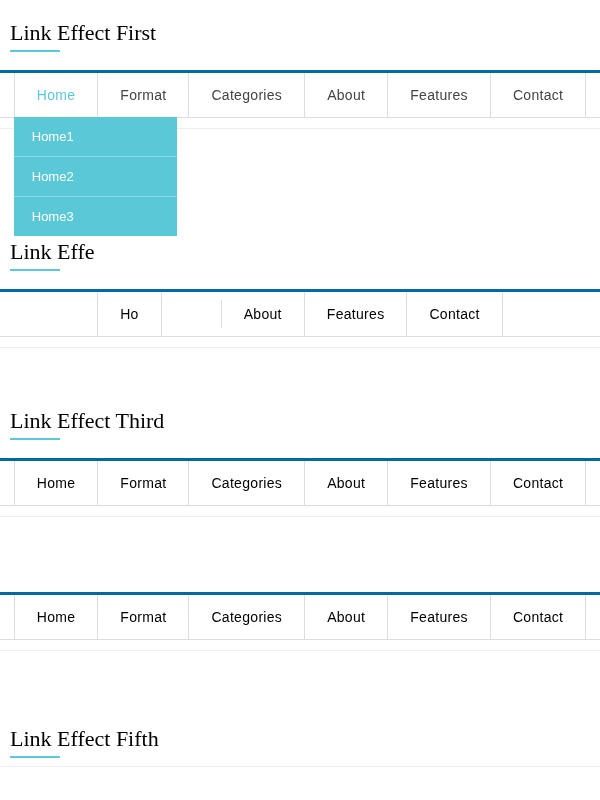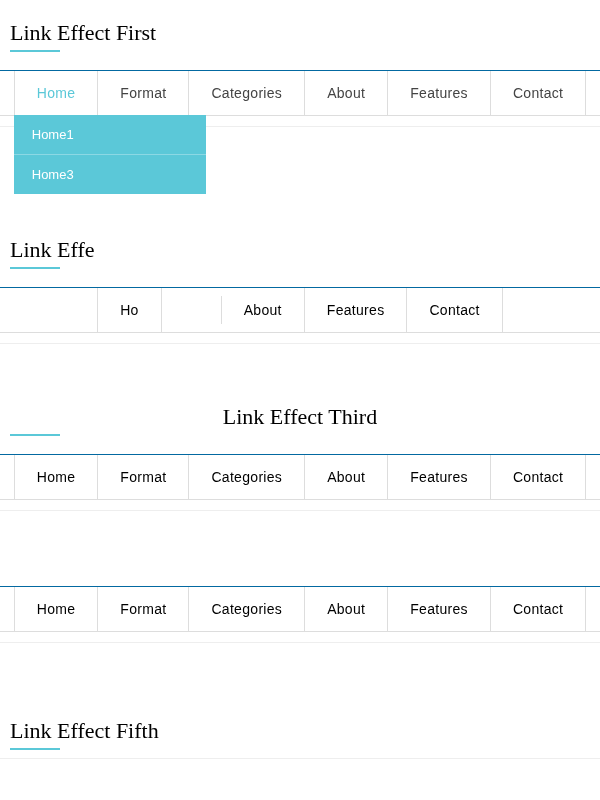--- a/index.html
+++ b/index.html
@@ -30,21 +30,21 @@
       height: 2px;
       background: #5bc8d8;
       margin-top: 4px;
     }
 
     
     .nav-bar {
       display: flex;
       justify-content: center;
       align-items: center;
-      border-top: 1px solid #0369a1;
+      border-top: 3px solid #0369a1;
       border-bottom: 1px solid #ddd;
       margin: 10px 0;
       position: relative;
     }
 
     .nav-item {
       padding: 14px 22px;
       font-size: 14px;
       color: #444;
       cursor: pointer;
@@ -66,21 +66,21 @@
     .dropdown-container {
       position: relative;
     }
 
     .dropdown-menu {
       position: absolute;
       top: 100%;
       left: 0;
       background: #5bc8d8;
       z-index: 100;
-      width: 192px;
+      width: 163px;
       border: none;
     }
 
     .dropdown-item {
       padding: 12px 18px;
       color: #fff;
       font-size: 13px;
       font-family: Arial, sans-serif;
       cursor: pointer;
       border-bottom: 1px solid rgba(255,255,255,0.3);
@@ -106,20 +106,21 @@
 <div class="page-wrapper">
 
   <div class="section" style="padding-bottom: 0;">
     <h2 class="section-title">Link Effect First</h2>
     <div class="nav-bar nav-first" style="position:relative;">
       <div class="dropdown-container">
         <div class="nav-item active">Home</div>
 
         <div class="dropdown-menu">
           <div class="dropdown-item">Home1</div>
+          <div class="dropdown-item">Home2</div>
           <div class="dropdown-item">Home3</div>
         </div>
       </div>
       <div class="nav-item">Format</div>
       <div class="nav-item">Categories</div>
       <div class="nav-item">About</div>
       <div class="nav-item">Features</div>
       <div class="nav-item">Contact</div>
     </div>
   </div>
@@ -130,21 +131,21 @@
       <div class="nav-item" style="min-width:30px;">Ho</div>
       <div class="nav-item" style="min-width:60px;"></div>
       <div class="nav-item">About</div>
       <div class="nav-item">Features</div>
       <div class="nav-item">Contact</div>
     </div>
   </div>
 
   <div style="height: 40px;"></div>
 
-  <div class="section" style="padding-bottom: 0; text-align: center;">
+  <div class="section" style="padding-bottom: 0;">
     <h2 class="section-title">Link Effect Third</h2>
     <div class="nav-bar nav-plain">
       <div class="nav-item">Home</div>
       <div class="nav-item">Format</div>
       <div class="nav-item">Categories</div>
       <div class="nav-item">About</div>
       <div class="nav-item">Features</div>
       <div class="nav-item">Contact</div>
     </div>
   </div>

